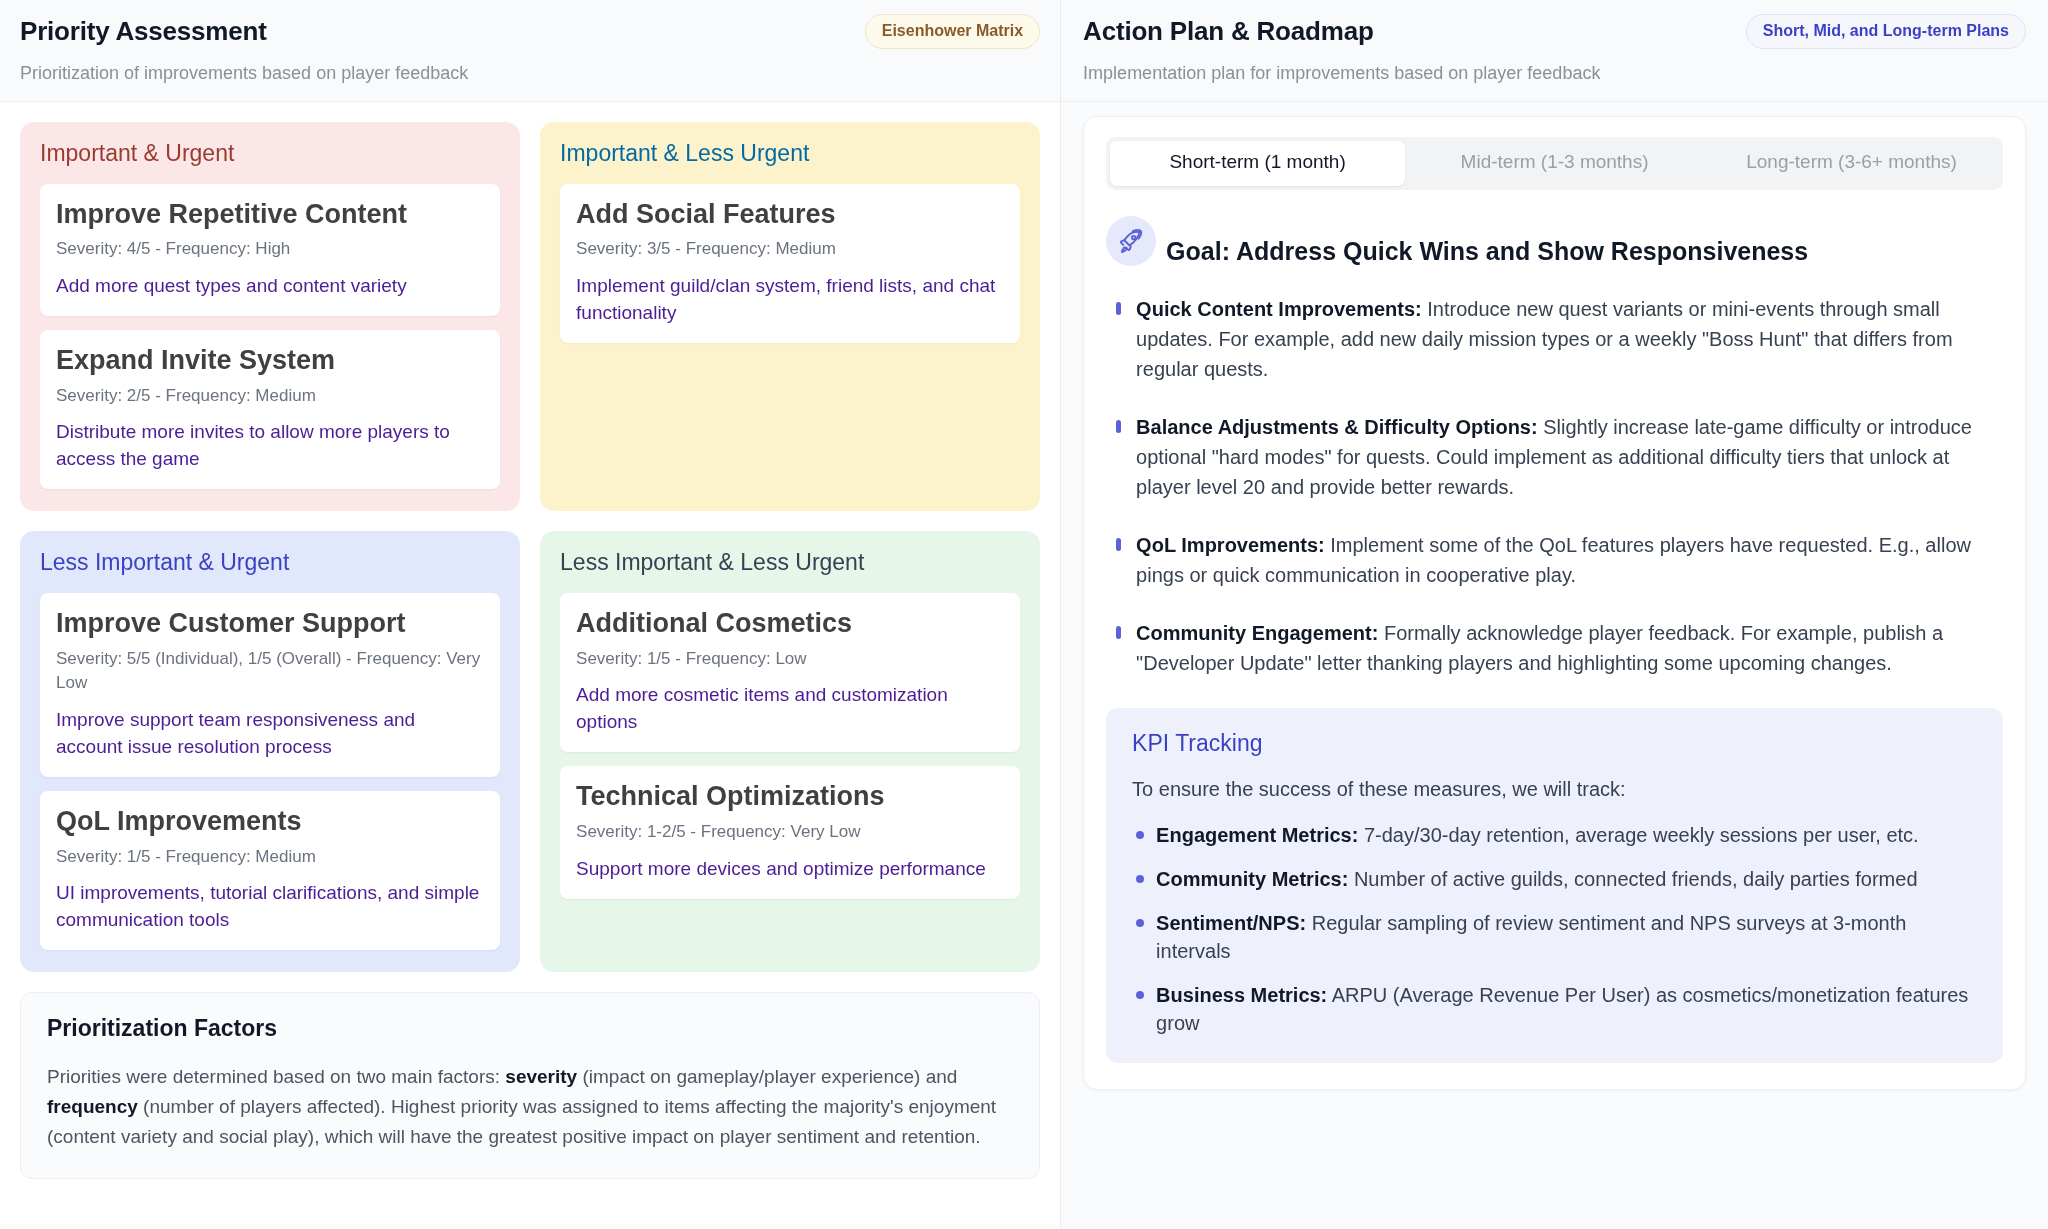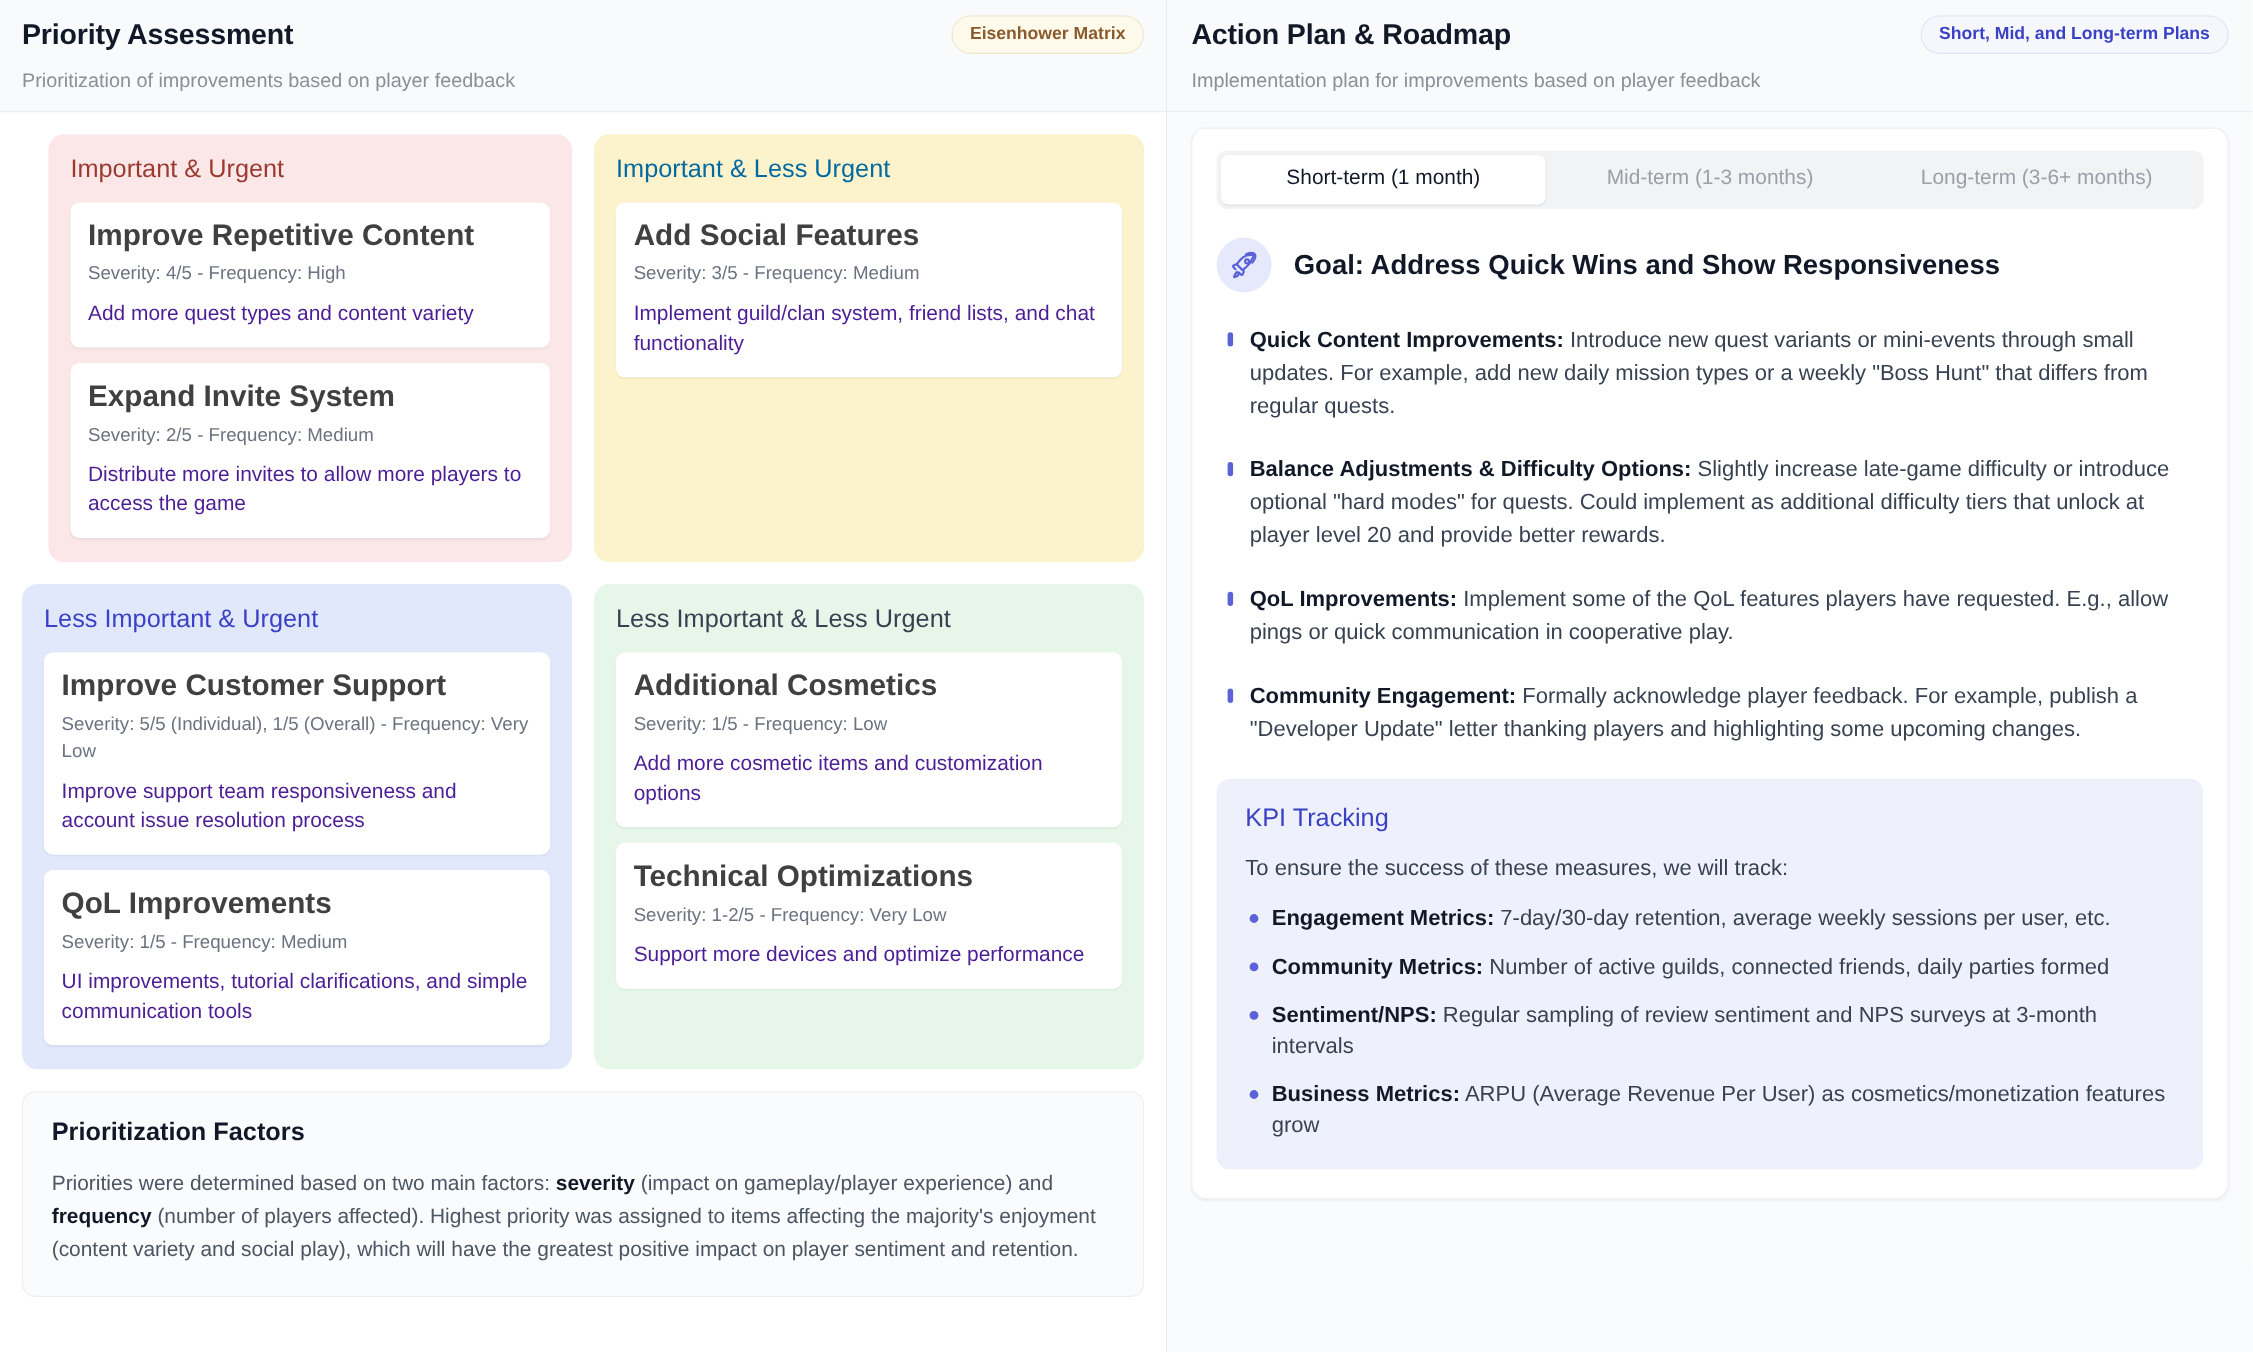--- a/index.html
+++ b/index.html
@@ -79,21 +79,21 @@
   }
   .matrix {
     display: grid;
     grid-template-columns: 1fr 1fr;
     gap: 20px 20px;
   }
   .quadrant {
     border-radius: 14px;
     padding: 18px 20px 22px 20px;
   }
-  .q-red    { background: #fbe7e7; margin-left: 24px; }
+  .q-red    { background: #fbe7e7; }
   .q-yellow { background: #fcf3cd; }
   .q-blue   { background: #e2e8fb; }
   .q-green  { background: #e6f7e9; }
 
   .quadrant-title {
     font-size: 23px;
     margin-bottom: 16px;
     line-height: 1.2;
   }
   .qt-red    { color: #9b3a30; }
@@ -193,22 +193,22 @@
     cursor: pointer;
   }
   .tab.active {
     background: #ffffff;
     color: #111827;
     box-shadow: 0 1px 2px rgba(16,24,40,0.08);
   }
 
   .goal-row {
     display: flex;
-    align-items: center;
-    gap: 20px;
+    align-items: flex-end;
+    gap: 10px;
     margin-top: 26px;
   }
   .goal-icon {
     width: 50px;
     height: 50px;
     min-width: 50px;
     border-radius: 50%;
     background: #e6e9fb;
     display: flex;
     align-items: center;

